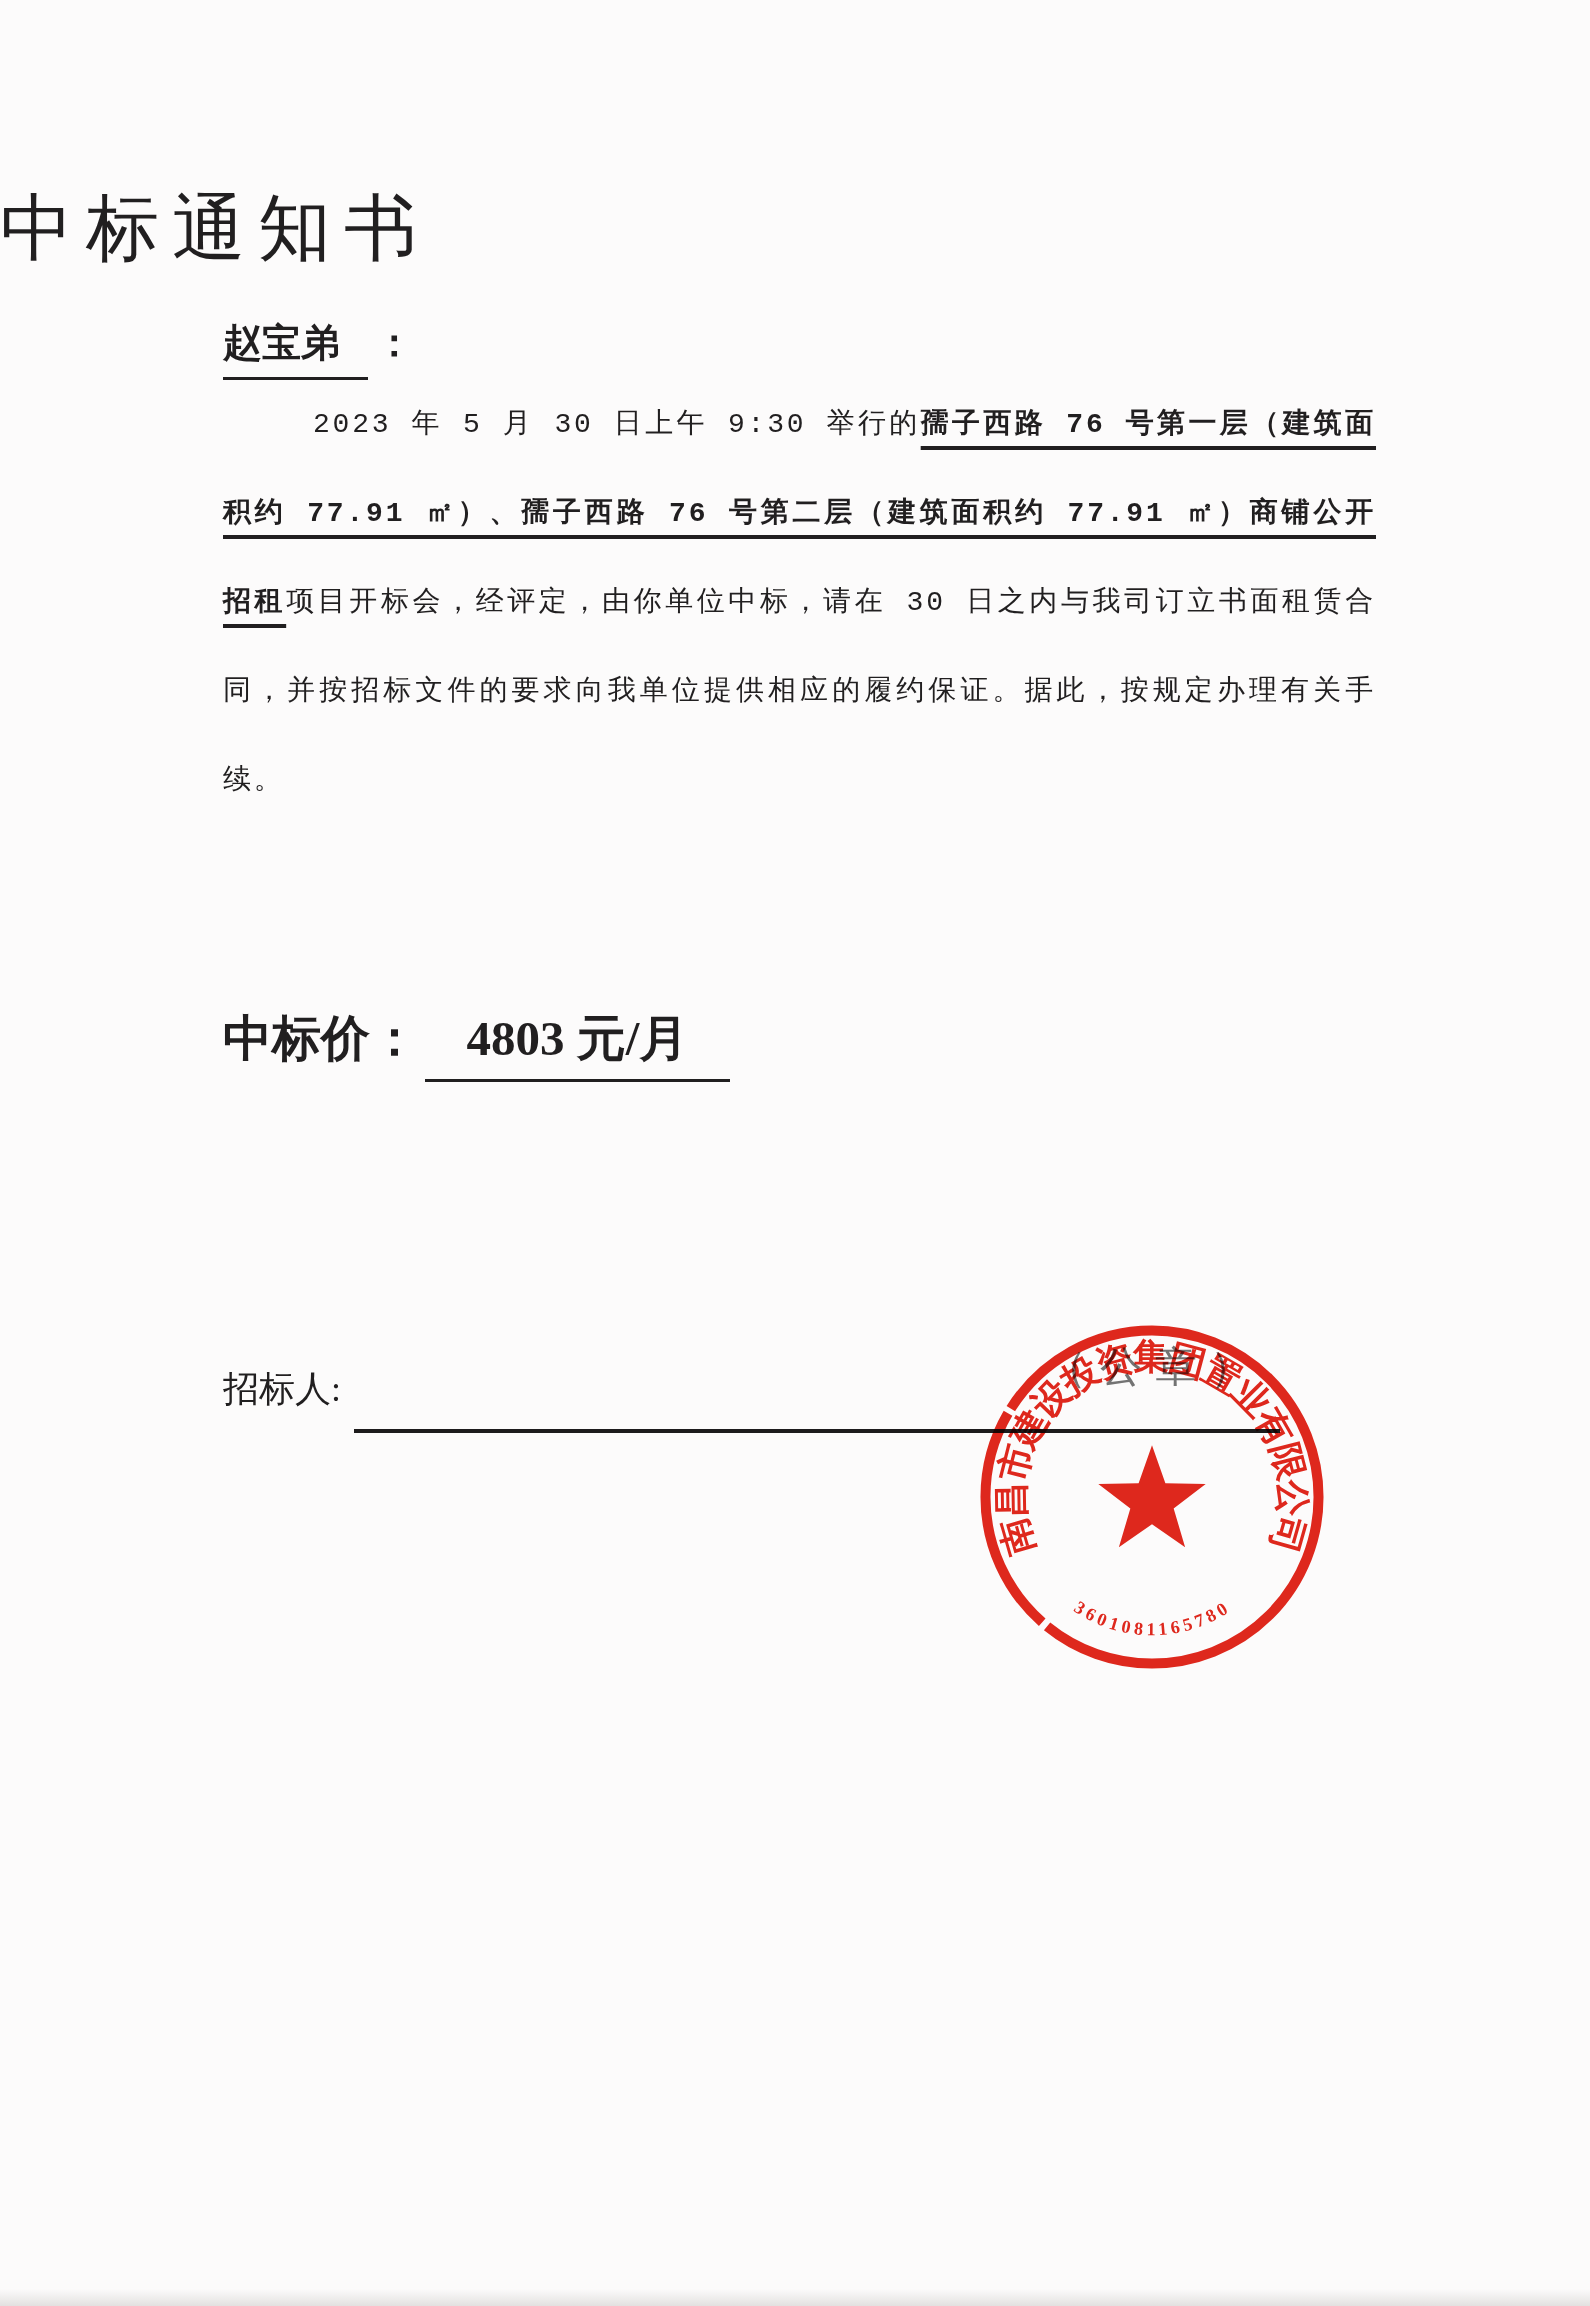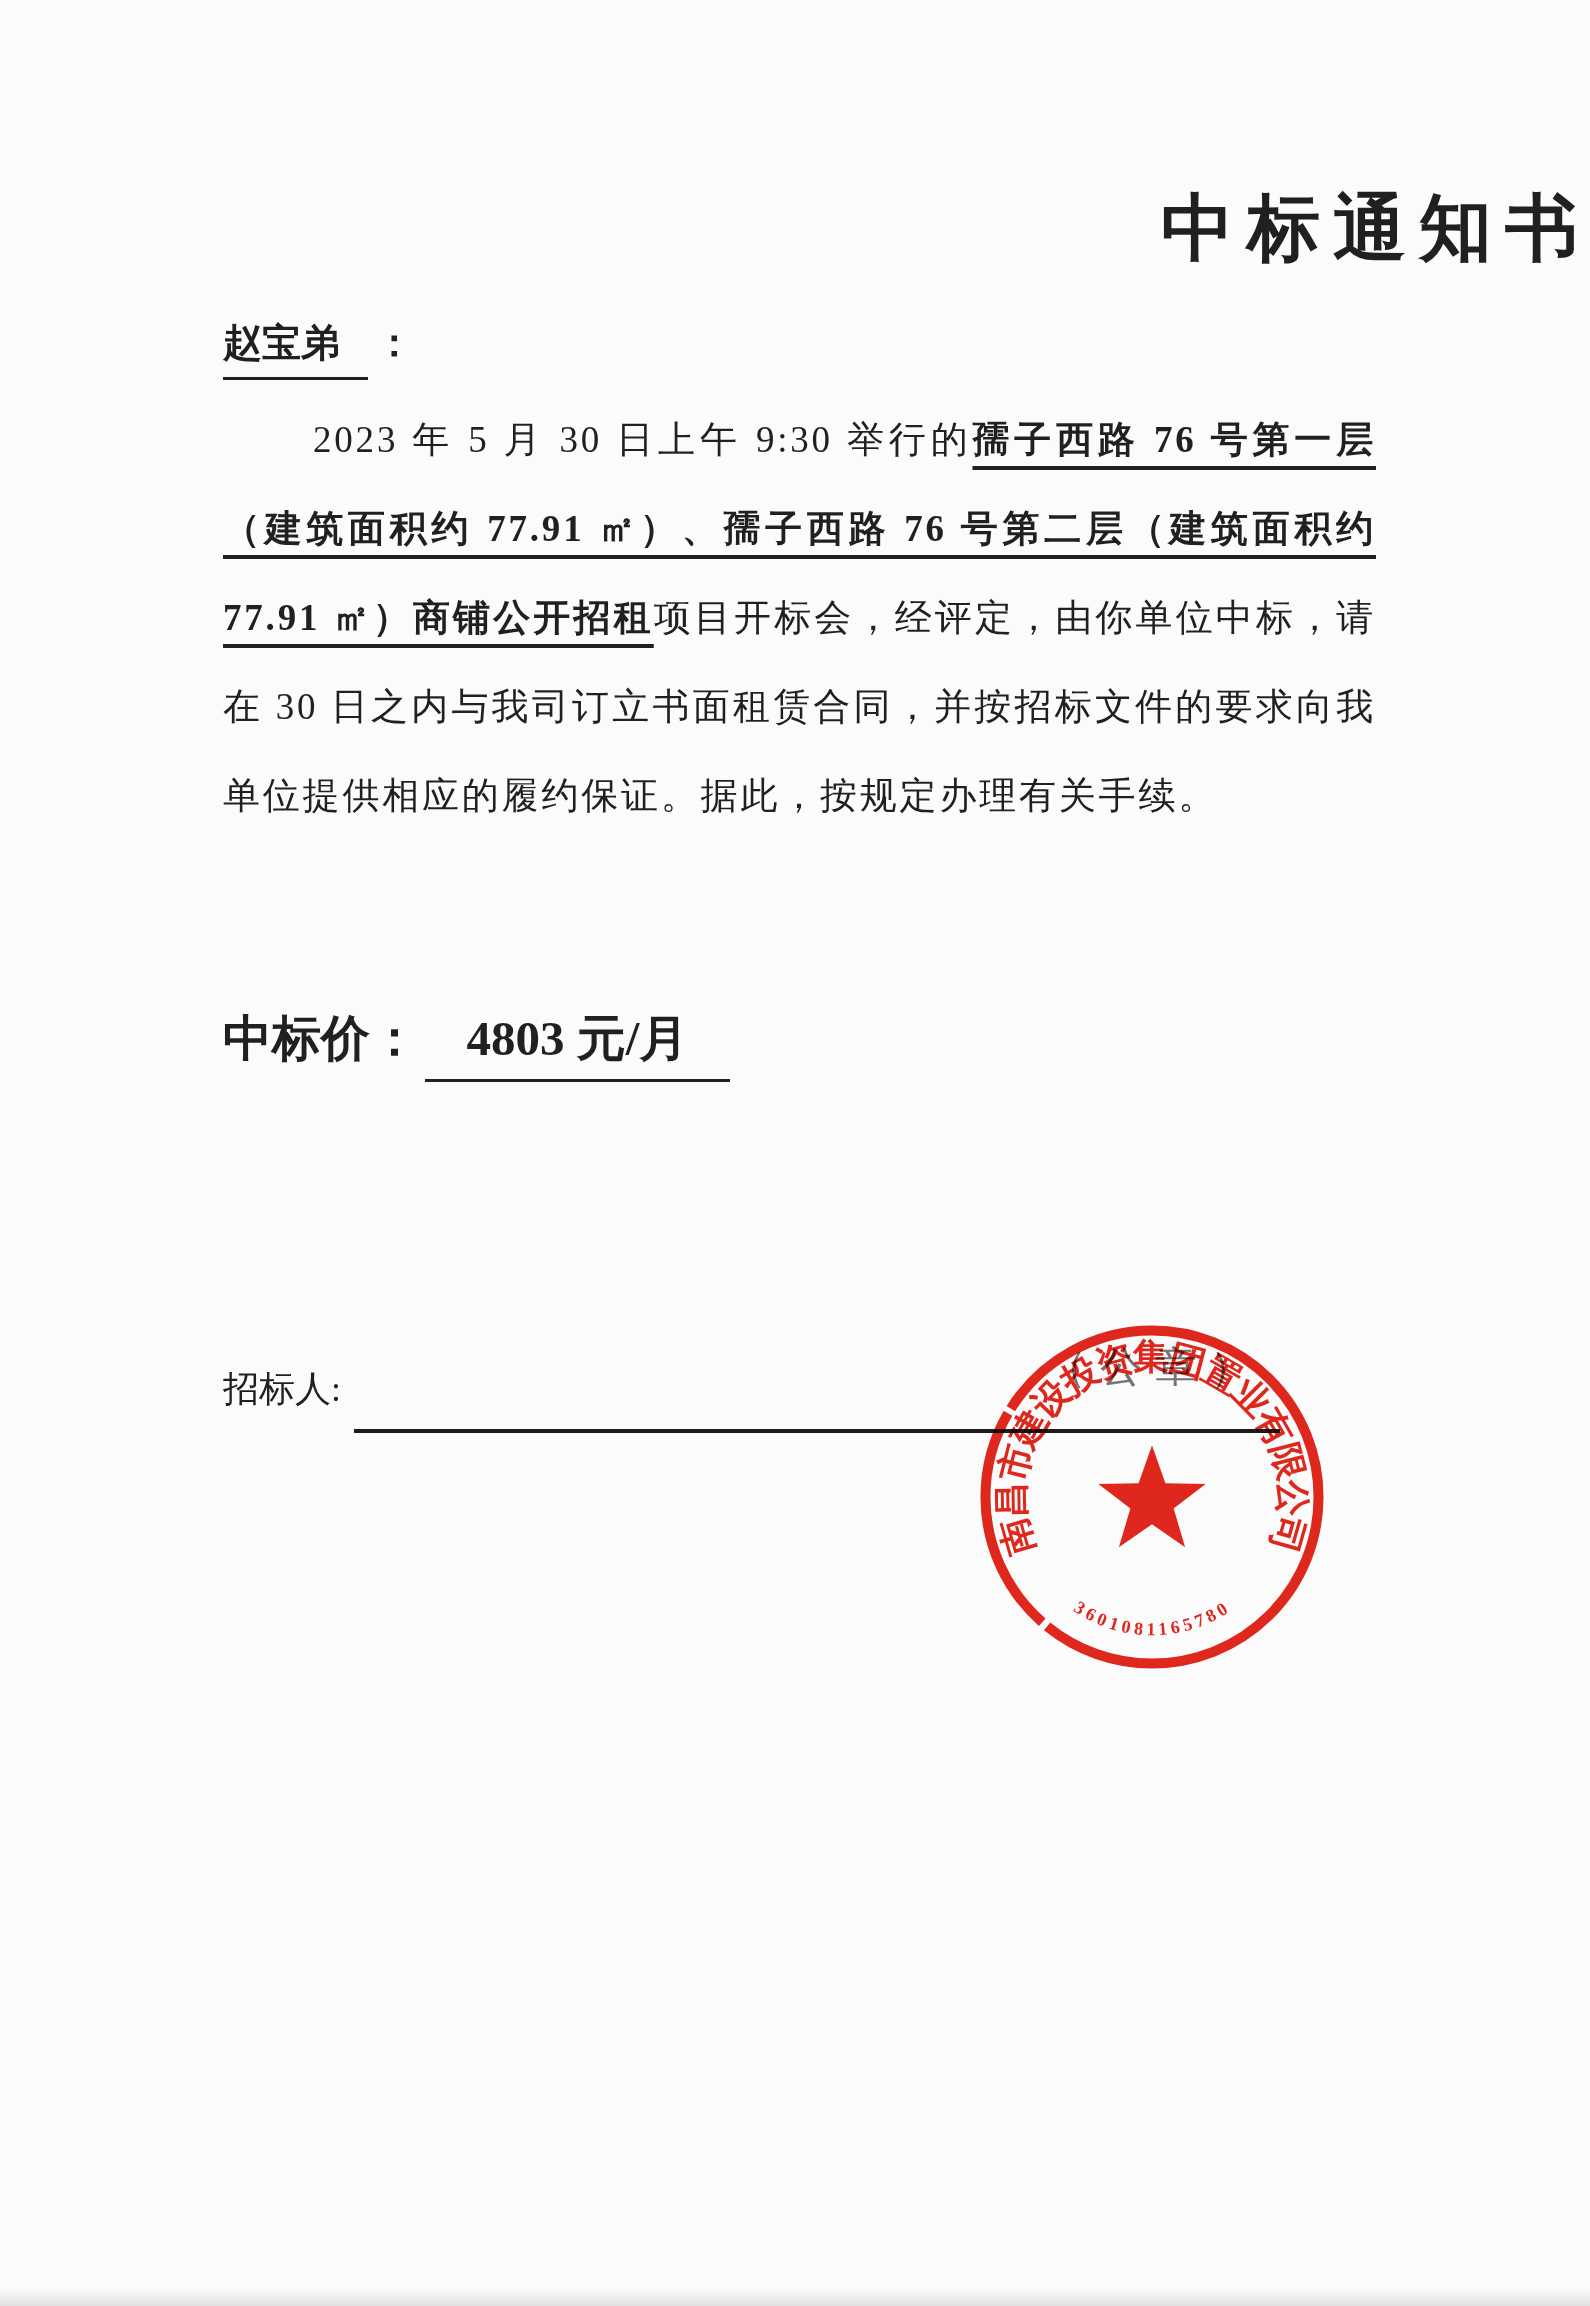--- a/index.html
+++ b/index.html
@@ -12,50 +12,51 @@
     background: #fcfbfb;
     overflow: hidden;
     font-family: "Liberation Serif", serif;
     color: #211f20;
   }
   .title {
     position: absolute;
     top: 180px;
     left: 0;
     width: 100%;
-    text-align: right;
+    text-align: left;
     font-size: 73px;
-    font-weight: bold;
+    font-weight: normal;
     letter-spacing: 13px;
     white-space: nowrap;
   }
   .addressee {
     position: absolute;
     top: 316px;
     left: 223px;
     font-size: 39px;
     font-weight: bold;
     white-space: nowrap;
   }
   .addressee .name {
     display: inline-block;
     border-bottom: 3.7px solid #211f20;
     padding: 0 27.5px 7.3px 0;
   }
   .addressee .colon { margin-left: 7.3px; }
   .paragraph {
     position: absolute;
-    top: 395px;
+    top: 380px;
     left: 223px;
     width: 1153px;
-    font-size: 37px;
+    font-size: 28px;
     line-height: 89px;
     letter-spacing: 2.8px;
     text-align: justify;
     text-indent: 90px;
+    font-family: Liberation Mono, monospace;
   }
   .run-normal { font-weight: normal; }
   .run-bold-underline {
     font-weight: bold;
     text-decoration: underline;
     text-decoration-thickness: 3.7px;
     text-underline-offset: 13.8px;
   }
   .price {
     position: absolute;

